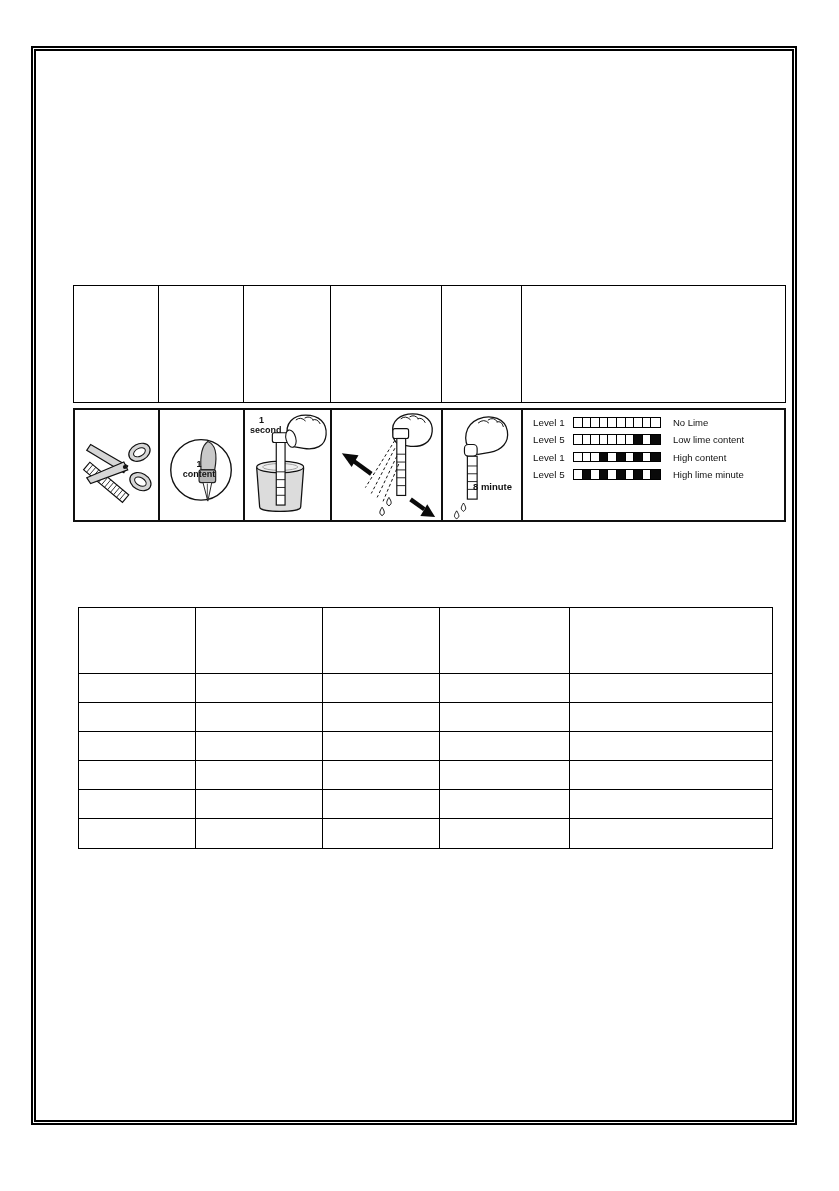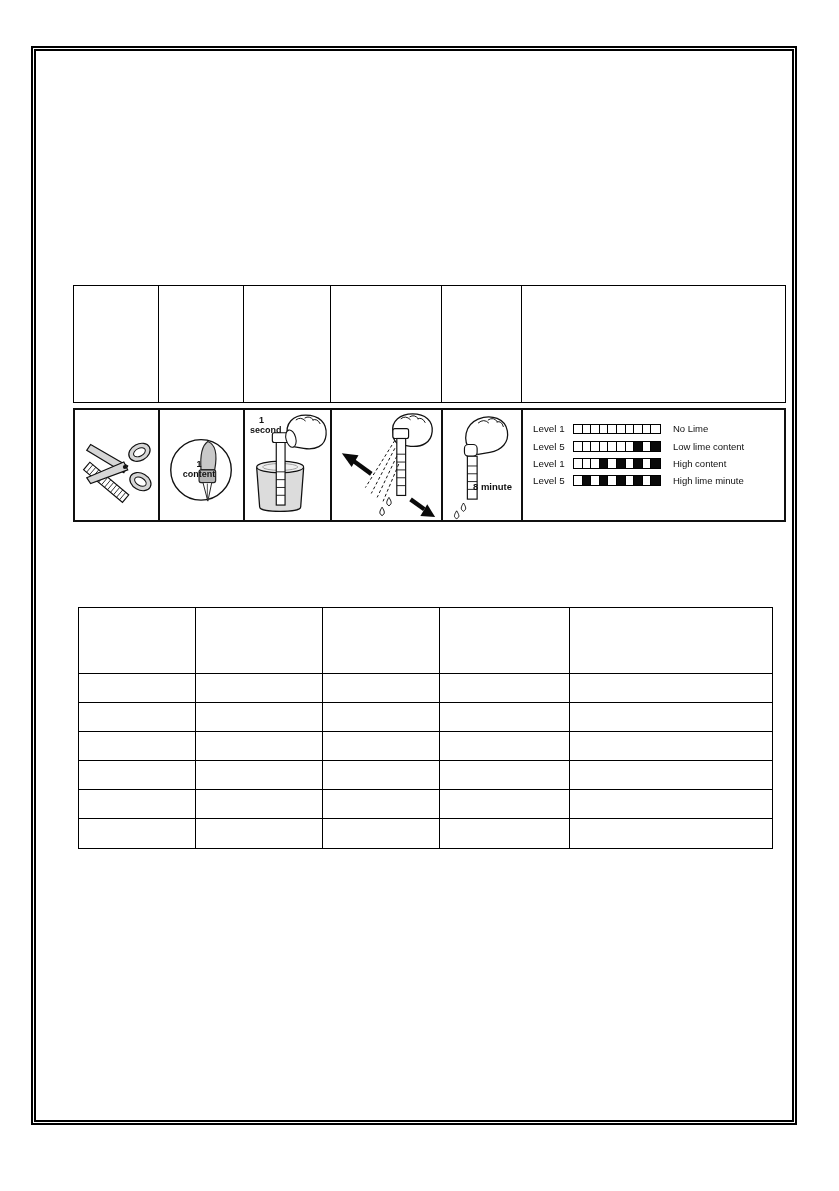--- a/index.html
+++ b/index.html
@@ -29,28 +29,28 @@
 
   .step-label { position:absolute; font-weight:bold; font-size:9px; line-height:1.15;
                 color:#111; white-space:nowrap; }
   .lbl-dip    { left:5px; top:5px; }
   .lbl-dip .l1 { padding-left:9px; }
   .lbl-timer  { left:11px; top:49px; width:56px; text-align:center; }
   .lbl-wait   { left:30px; top:72px; font-size:9.5px; }
 
   
   .lvl-wrap { position:absolute; left:0; top:0; right:0; bottom:0; padding:7px 0 0 10px; }
-  .lvl-row  { display:flex; align-items:flex-end; height:17.3px; }
+  .lvl-row  { display:flex; align-items:flex-start; height:17.3px; }
   .lvl-label { width:40px; font-size:9.8px; color:#111; }
   .lvl-strip { display:flex; border:1.7px solid #000; background:#fff; }
   .lvl-cell  { width:8.6px; height:8.8px; background:#fff; box-sizing:border-box;
                border-right:1.5px solid #000; }
   .lvl-cell:last-child { border-right:none; }
   .lvl-cell.filled { background:#0a0a0a; }
-  .lvl-desc { margin-left:12px; font-size:9.5px; color:#111; white-space:nowrap;margin-top:33px; }
+  .lvl-desc { margin-left:12px; font-size:9.5px; color:#111; white-space:nowrap; }
 
   
   .tbl-results { left:78px; top:607px; width:695px; height:242px;
                  border:1.5px solid #000;
                  grid-template-columns:117px 127px 117px 130px auto;
                  grid-template-rows:66px repeat(6, 1fr); }
   .tbl-results .cell { border-right:1.3px solid #000; border-bottom:1.3px solid #000; }
   .tbl-results .cell.last-col { border-right:none; }
   .tbl-results .cell.last-row { border-bottom:none; }
 </style>

